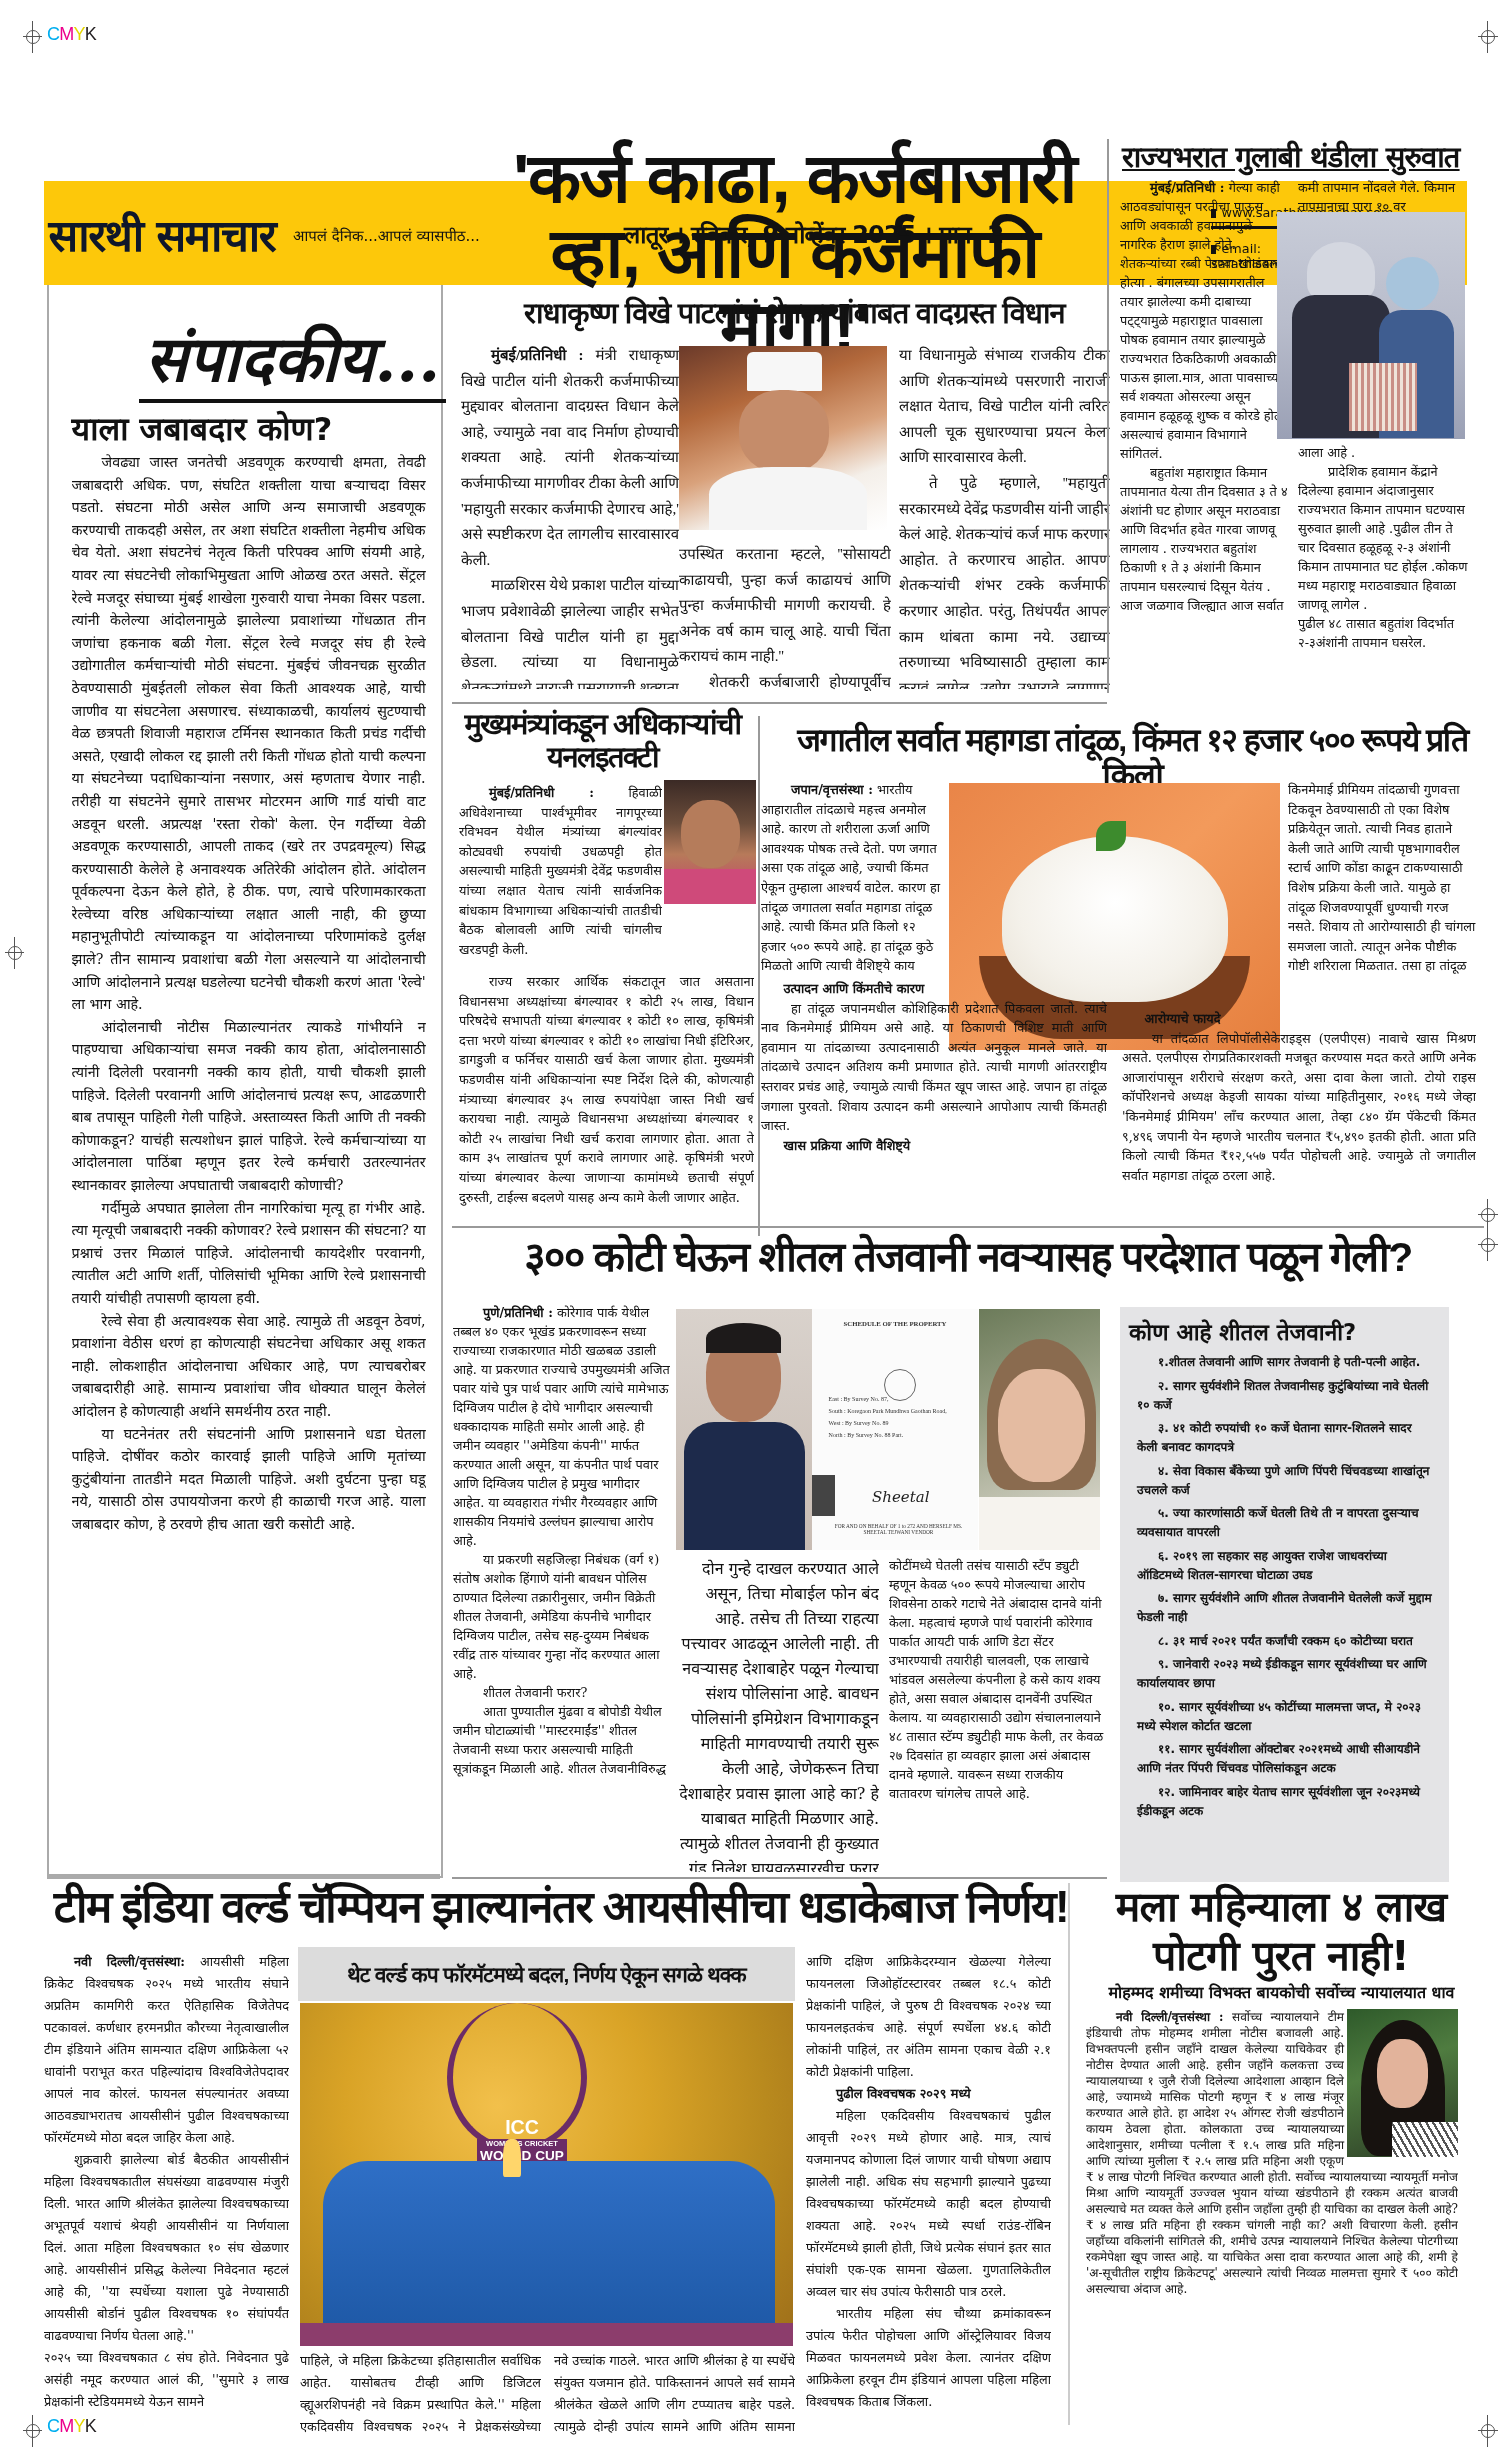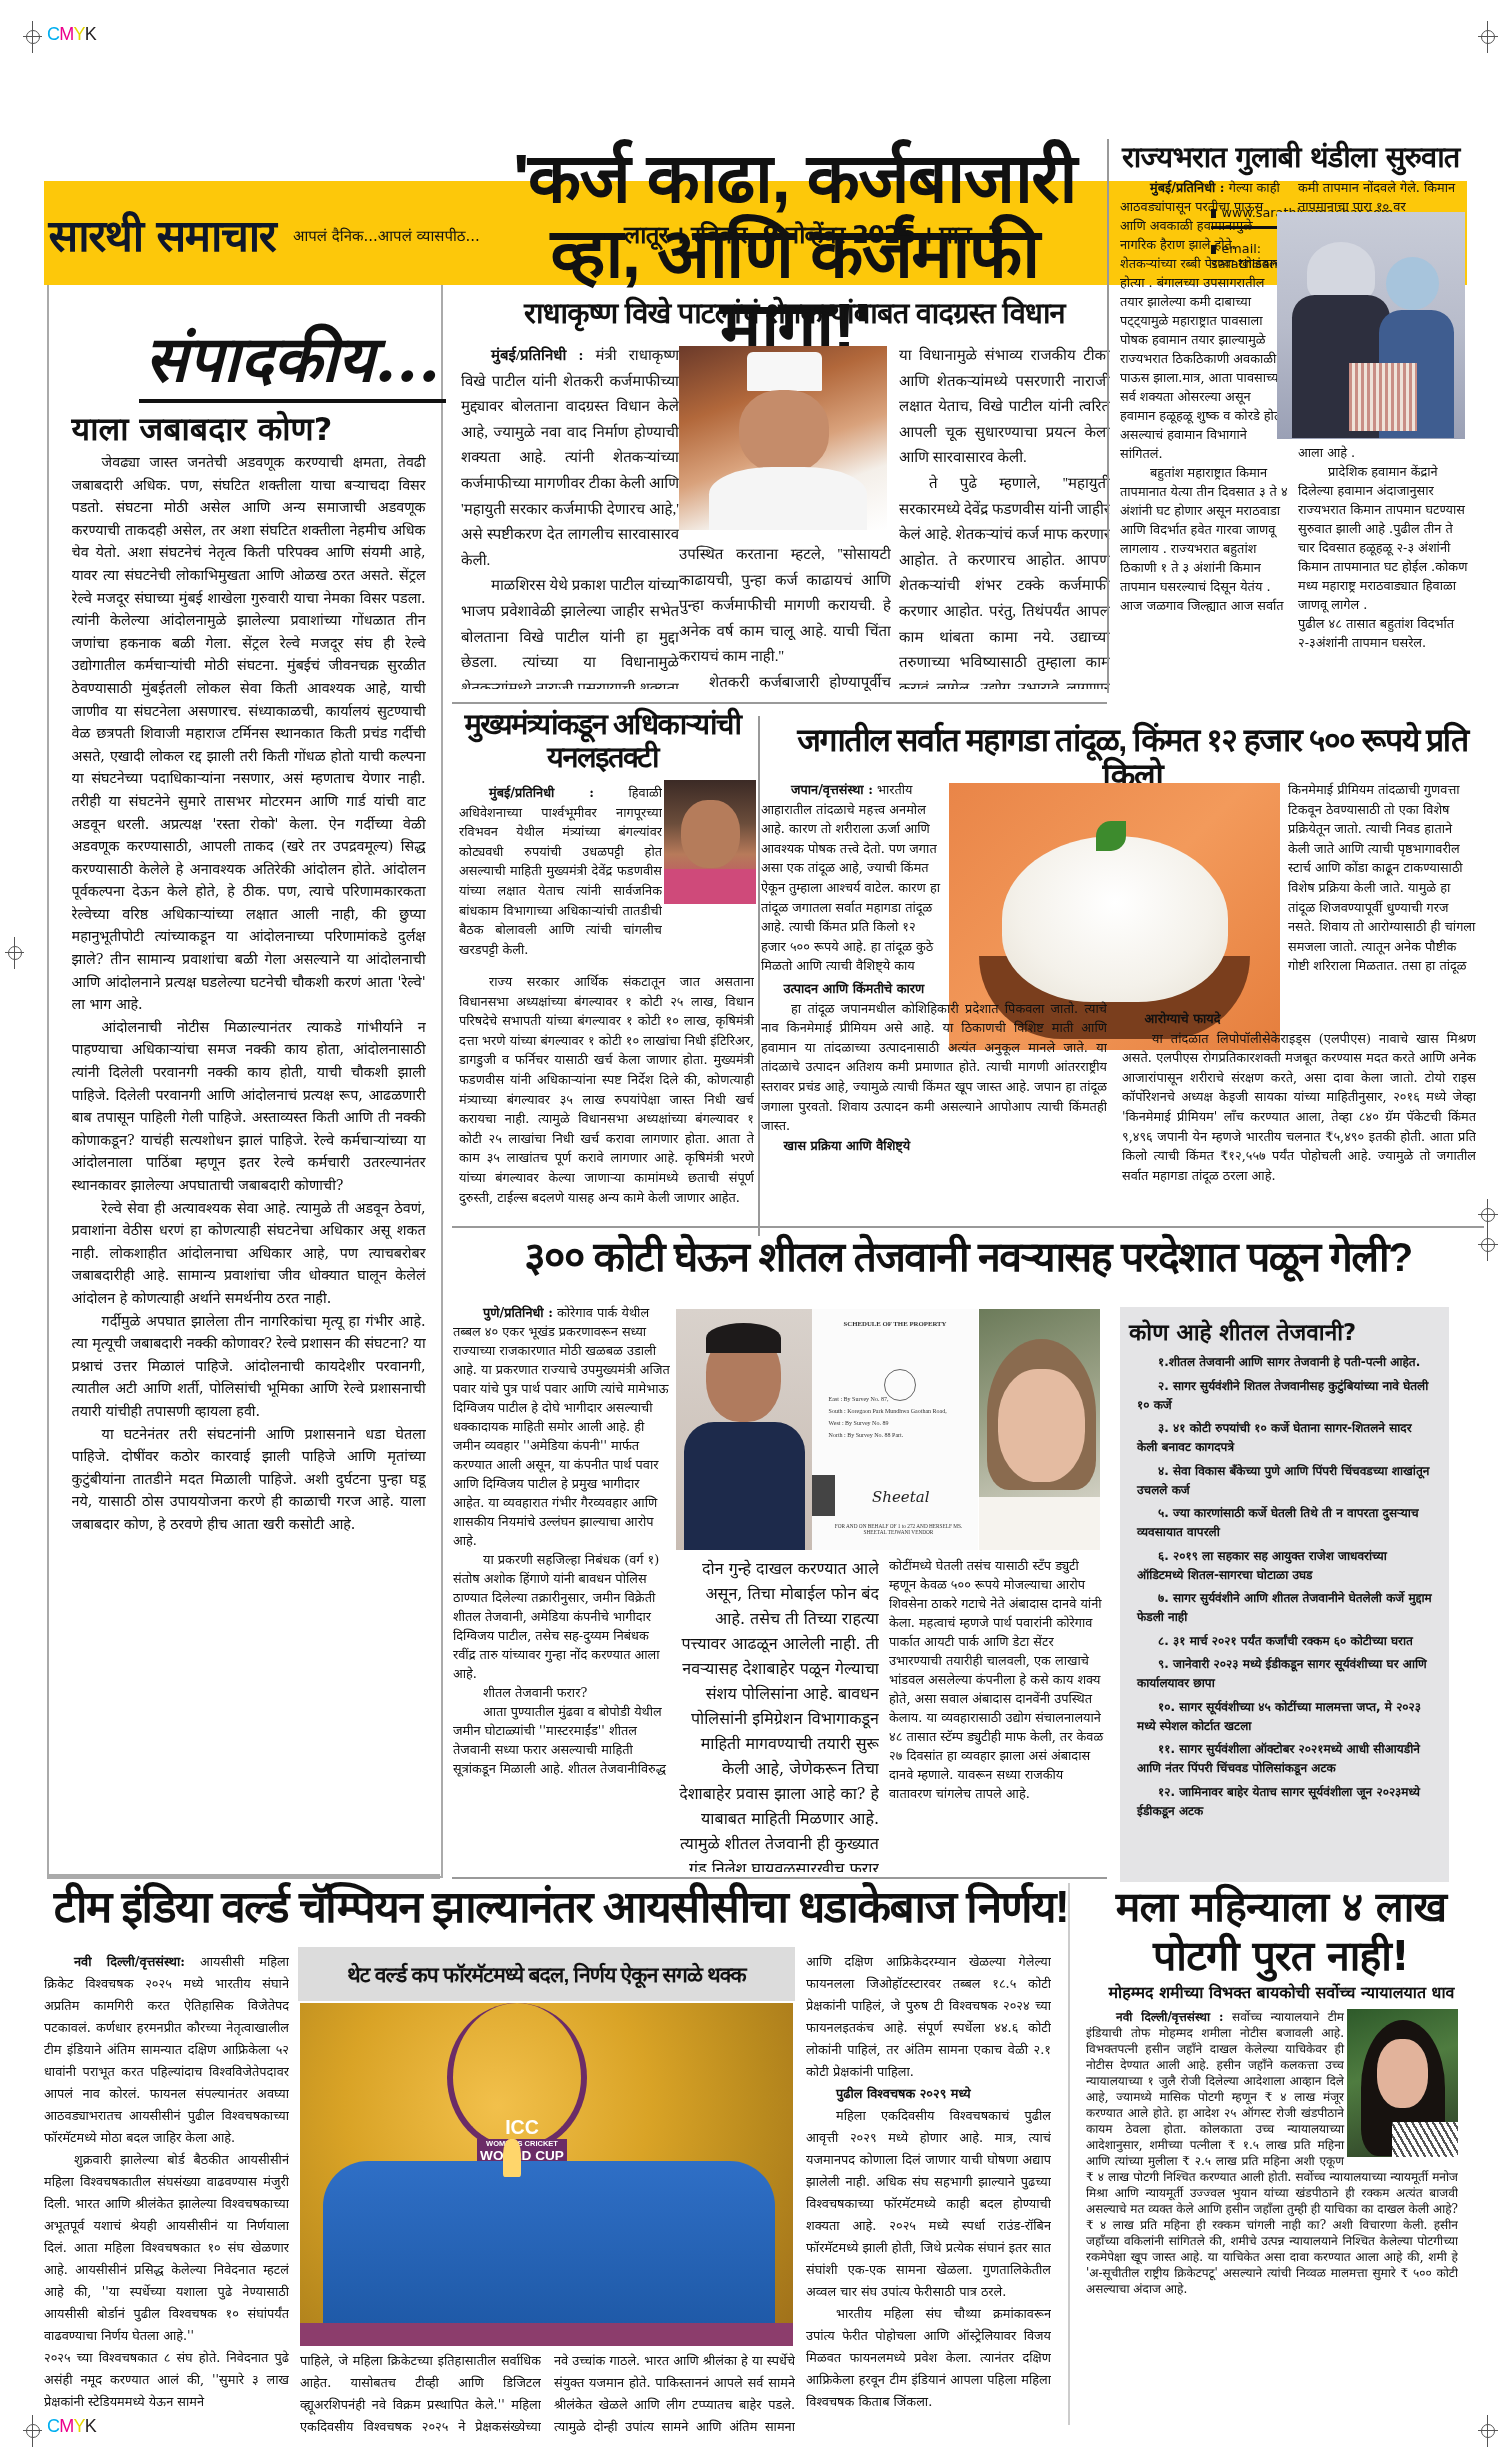--- a/index.html
+++ b/index.html
@@ -71,22 +71,22 @@
     <div><span class="sq"></span><span>email: sarathisamachar786@gmail.com</span></div>
   </div>
 </div>
 
 <div class="abs editorial">
   <div class="ed-title">संपादकीय...</div>
   <div class="ed-head">याला जबाबदार कोण?</div>
   <div class="ed-body body">
     <p class="p-indent">जेवढ्या जास्त जनतेची अडवणूक करण्याची क्षमता, तेवढी जबाबदारी अधिक. पण, संघटित शक्तीला याचा बऱ्याचदा विसर पडतो. संघटना मोठी असेल आणि अन्य समाजाची अडवणूक करण्याची ताकदही असेल, तर अशा संघटित शक्तीला नेहमीच अधिक चेव येतो. अशा संघटनेचं नेतृत्व किती परिपक्व आणि संयमी आहे, यावर त्या संघटनेची लोकाभिमुखता आणि ओळख ठरत असते. सेंट्रल रेल्वे मजदूर संघाच्या मुंबई शाखेला गुरुवारी याचा नेमका विसर पडला. त्यांनी केलेल्या आंदोलनामुळे झालेल्या प्रवाशांच्या गोंधळात तीन जणांचा हकनाक बळी गेला. सेंट्रल रेल्वे मजदूर संघ ही रेल्वे उद्योगातील कर्मचाऱ्यांची मोठी संघटना. मुंबईचं जीवनचक्र सुरळीत ठेवण्यासाठी मुंबईतली लोकल सेवा किती आवश्यक आहे, याची जाणीव या संघटनेला असणारच. संध्याकाळची, कार्यालयं सुटण्याची वेळ छत्रपती शिवाजी महाराज टर्मिनस स्थानकात किती प्रचंड गर्दीची असते, एखादी लोकल रद्द झाली तरी किती गोंधळ होतो याची कल्पना या संघटनेच्या पदाधिकाऱ्यांना नसणार, असं म्हणताच येणार नाही. तरीही या संघटनेने सुमारे तासभर मोटरमन आणि गार्ड यांची वाट अडवून धरली. अप्रत्यक्ष 'रस्ता रोको' केला. ऐन गर्दीच्या वेळी अडवणूक करण्यासाठी, आपली ताकद (खरे तर उपद्रवमूल्य) सिद्ध करण्यासाठी केलेले हे अनावश्यक अतिरेकी आंदोलन होते. आंदोलन पूर्वकल्पना देऊन केले होते, हे ठीक. पण, त्याचे परिणामकारकता रेल्वेच्या वरिष्ठ अधिकाऱ्यांच्या लक्षात आली नाही, की छुप्या महानुभूतीपोटी त्यांच्याकडून या आंदोलनाच्या परिणामांकडे दुर्लक्ष झाले? तीन सामान्य प्रवाशांचा बळी गेला असल्याने या आंदोलनाची आणि आंदोलनाने प्रत्यक्ष घडलेल्या घटनेची चौकशी करणं आता 'रेल्वे' ला भाग आहे.</p>
     <p class="p-indent">आंदोलनाची नोटीस मिळाल्यानंतर त्याकडे गांभीर्याने न पाहण्याचा अधिकाऱ्यांचा समज नक्की काय होता, आंदोलनासाठी त्यांनी दिलेली परवानगी नक्की काय होती, याची चौकशी झाली पाहिजे. दिलेली परवानगी आणि आंदोलनाचं प्रत्यक्ष रूप, आढळणारी बाब तपासून पाहिली गेली पाहिजे. अस्ताव्यस्त किती आणि ती नक्की कोणाकडून? याचंही सत्यशोधन झालं पाहिजे. रेल्वे कर्मचाऱ्यांच्या या आंदोलनाला पाठिंबा म्हणून इतर रेल्वे कर्मचारी उतरल्यानंतर स्थानकावर झालेल्या अपघाताची जबाबदारी कोणाची?</p>
+    <p class="p-indent">गर्दीमुळे अपघात झालेला तीन नागरिकांचा मृत्यू हा गंभीर आहे. त्या मृत्यूची जबाबदारी नक्की कोणावर? रेल्वे प्रशासन की संघटना? या प्रश्नाचं उत्तर मिळालं पाहिजे. आंदोलनाची कायदेशीर परवानगी, त्यातील अटी आणि शर्ती, पोलिसांची भूमिका आणि रेल्वे प्रशासनाची तयारी यांचीही तपासणी व्हायला हवी.</p>
     <p class="p-indent">रेल्वे सेवा ही अत्यावश्यक सेवा आहे. त्यामुळे ती अडवून ठेवणं, प्रवाशांना वेठीस धरणं हा कोणत्याही संघटनेचा अधिकार असू शकत नाही. लोकशाहीत आंदोलनाचा अधिकार आहे, पण त्याचबरोबर जबाबदारीही आहे. सामान्य प्रवाशांचा जीव धोक्यात घालून केलेलं आंदोलन हे कोणत्याही अर्थाने समर्थनीय ठरत नाही.</p>
-    <p class="p-indent">गर्दीमुळे अपघात झालेला तीन नागरिकांचा मृत्यू हा गंभीर आहे. त्या मृत्यूची जबाबदारी नक्की कोणावर? रेल्वे प्रशासन की संघटना? या प्रश्नाचं उत्तर मिळालं पाहिजे. आंदोलनाची कायदेशीर परवानगी, त्यातील अटी आणि शर्ती, पोलिसांची भूमिका आणि रेल्वे प्रशासनाची तयारी यांचीही तपासणी व्हायला हवी.</p>
     <p class="p-indent">या घटनेनंतर तरी संघटनांनी आणि प्रशासनाने धडा घेतला पाहिजे. दोषींवर कठोर कारवाई झाली पाहिजे आणि मृतांच्या कुटुंबीयांना तातडीने मदत मिळाली पाहिजे. अशी दुर्घटना पुन्हा घडू नये, यासाठी ठोस उपाययोजना करणे ही काळाची गरज आहे. याला जबाबदार कोण, हे ठरवणे हीच आता खरी कसोटी आहे.</p>
   </div>
 </div>
 
 <div class="abs head-xl" style="left:482px;top:142px;width:625px;font-size:69px;text-align:center;">
   <div>'कर्ज काढा, कर्जबाजारी</div>
   <div>व्हा, आणि कर्जमाफी मागा!'</div>
 </div>
 <div class="abs" style="left:467px;top:292px;width:655px;font-size:29px;font-weight:bold;text-align:center;font-family:'Liberation Sans',sans-serif;letter-spacing:-0.8px;">राधाकृष्ण विखे पाटलांचं शेतकऱ्यांबाबत वादग्रस्त विधान</div>
 
@@ -104,21 +104,21 @@
   <p style="margin:0">उपस्थित करताना म्हटले, ''सोसायटी काढायची, पुन्हा कर्ज काढायचं आणि पुन्हा कर्जमाफीची मागणी करायची. हे अनेक वर्ष काम चालू आहे. याची चिंता करायचं काम नाही.''</p>
   <p class="p-indent" style="margin:0">शेतकरी कर्जबाजारी होण्यापूर्वीच कर्जमाफीची मागणी करतात, अशा आशयाचे हे विधान त्यांनी केले. मात्र,</p>
 </div>
 <div class="col body cond" style="left:899px;top:343px;width:211px;height:346px;">
   <p style="margin:0">या विधानामुळे संभाव्य राजकीय टीका आणि शेतकऱ्यांमध्ये पसरणारी नाराजी लक्षात येताच, विखे पाटील यांनी त्वरित आपली चूक सुधारण्याचा प्रयत्न केला आणि सारवासारव केली.</p>
   <p class="p-indent" style="margin:0">ते पुढे म्हणाले, ''महायुती सरकारमध्ये देवेंद्र फडणवीस यांनी जाहीर केलं आहे. शेतकऱ्यांचं कर्ज माफ करणार आहोत. ते करणारच आहोत. आपण शेतकऱ्यांची शंभर टक्के कर्जमाफी करणार आहोत. परंतु, तिथंपर्यंत आपलं काम थांबता कामा नये. उद्याच्या तरुणाच्या भविष्यासाठी तुम्हाला काम करावं लागेल, उद्योग उभारावे लागणार आहे.'' विखे पाटील यांच्या या वक्तव्यावर विरोधी पक्ष आता काय प्रतिक्रिया देतात, याकडे सर्वांचे लक्ष लागले आहे.</p>
 </div>
 <div class="rule" style="left:452px;top:702px;width:655px;height:2.3px;"></div>
 
 <div class="rule" style="left:1107px;top:139px;width:1.5px;height:554px;"></div>
-<div class="abs" style="left:1122px;top:136px;width:377px;font-size:29px;font-weight:bold;font-family:'DejaVu Sans',sans-serif;letter-spacing:-0.8px;">राज्यभरात गुलाबी थंडीला सुरुवात</div>
+<div class="abs" style="left:1122px;top:136px;width:377px;font-size:29px;font-weight:bold;font-family:'DejaVu Sans',sans-serif;letter-spacing:-0.8px;text-decoration:underline;">राज्यभरात गुलाबी थंडीला सुरुवात</div>
 <div class="col body" style="left:1120px;top:178px;width:169px;height:520px;font-size:12.8px;line-height:19px;text-align:left;">
   <p class="p-indent" style="margin:0"><span class="byline">मुंबई/प्रतिनिधी :</span> <span>गेल्या काही आठवड्यांपासून परतीचा पाऊस आणि अवकाळी हवामानामुळे नागरिक हैराण झाले होते. शेतकऱ्यांच्या रब्बी पेरण्या खोळंबल्या होत्या . बंगालच्या उपसागरातील तयार झालेल्या कमी दाबाच्या पट्ट्यामुळे महाराष्ट्रात पावसाला पोषक हवामान तयार झाल्यामुळे राज्यभरात ठिकठिकाणी अवकाळी पाऊस झाला.मात्र, आता पावसाच्या सर्व शक्यता ओसरल्या असून हवामान हळूहळू शुष्क व कोरडे होत असल्याचं हवामान विभागाने सांगितलं.</span></p>
   <p class="p-indent" style="margin:0">बहुतांश महाराष्ट्रात किमान तापमानात येत्या तीन दिवसात ३ ते ४ अंशांनी घट होणार असून मराठवाडा आणि विदर्भात हवेत गारवा जाणवू लागलाय . राज्यभरात बहुतांश ठिकाणी १ ते ३ अंशांनी किमान तापमान घसरल्याचं दिसून येतंय . आज जळगाव जिल्ह्यात आज सर्वात</p>
 </div>
 <div class="col body" style="left:1298px;top:178px;width:173px;height:45px;font-size:12.8px;line-height:19px;text-align:left;">कमी तापमान नोंदवले गेले. किमान तापमानाचा पारा १० वर</div>
 <div class="photo" style="left:1277px;top:212px;width:188px;height:227px;background:linear-gradient(180deg,#c8ccd8 0%,#b8bccb 50%,#9aa0b5 100%);">
   <div style="position:absolute;left:30px;top:30px;width:68px;height:60px;background:#d4d7e0;border-radius:50% 50% 30% 30%;"></div>
   <div style="position:absolute;left:15px;top:83px;width:98px;height:143px;background:#2d2f3e;border-radius:22.6px 22.6px 0 0;"></div>
   <div style="position:absolute;left:109px;top:45px;width:53px;height:53px;background:#a7c4dc;border-radius:50%;"></div>
   <div style="position:absolute;left:102px;top:98px;width:75px;height:128px;background:#3f5d90;border-radius:22.6px 22.6px 0 0;"></div>

